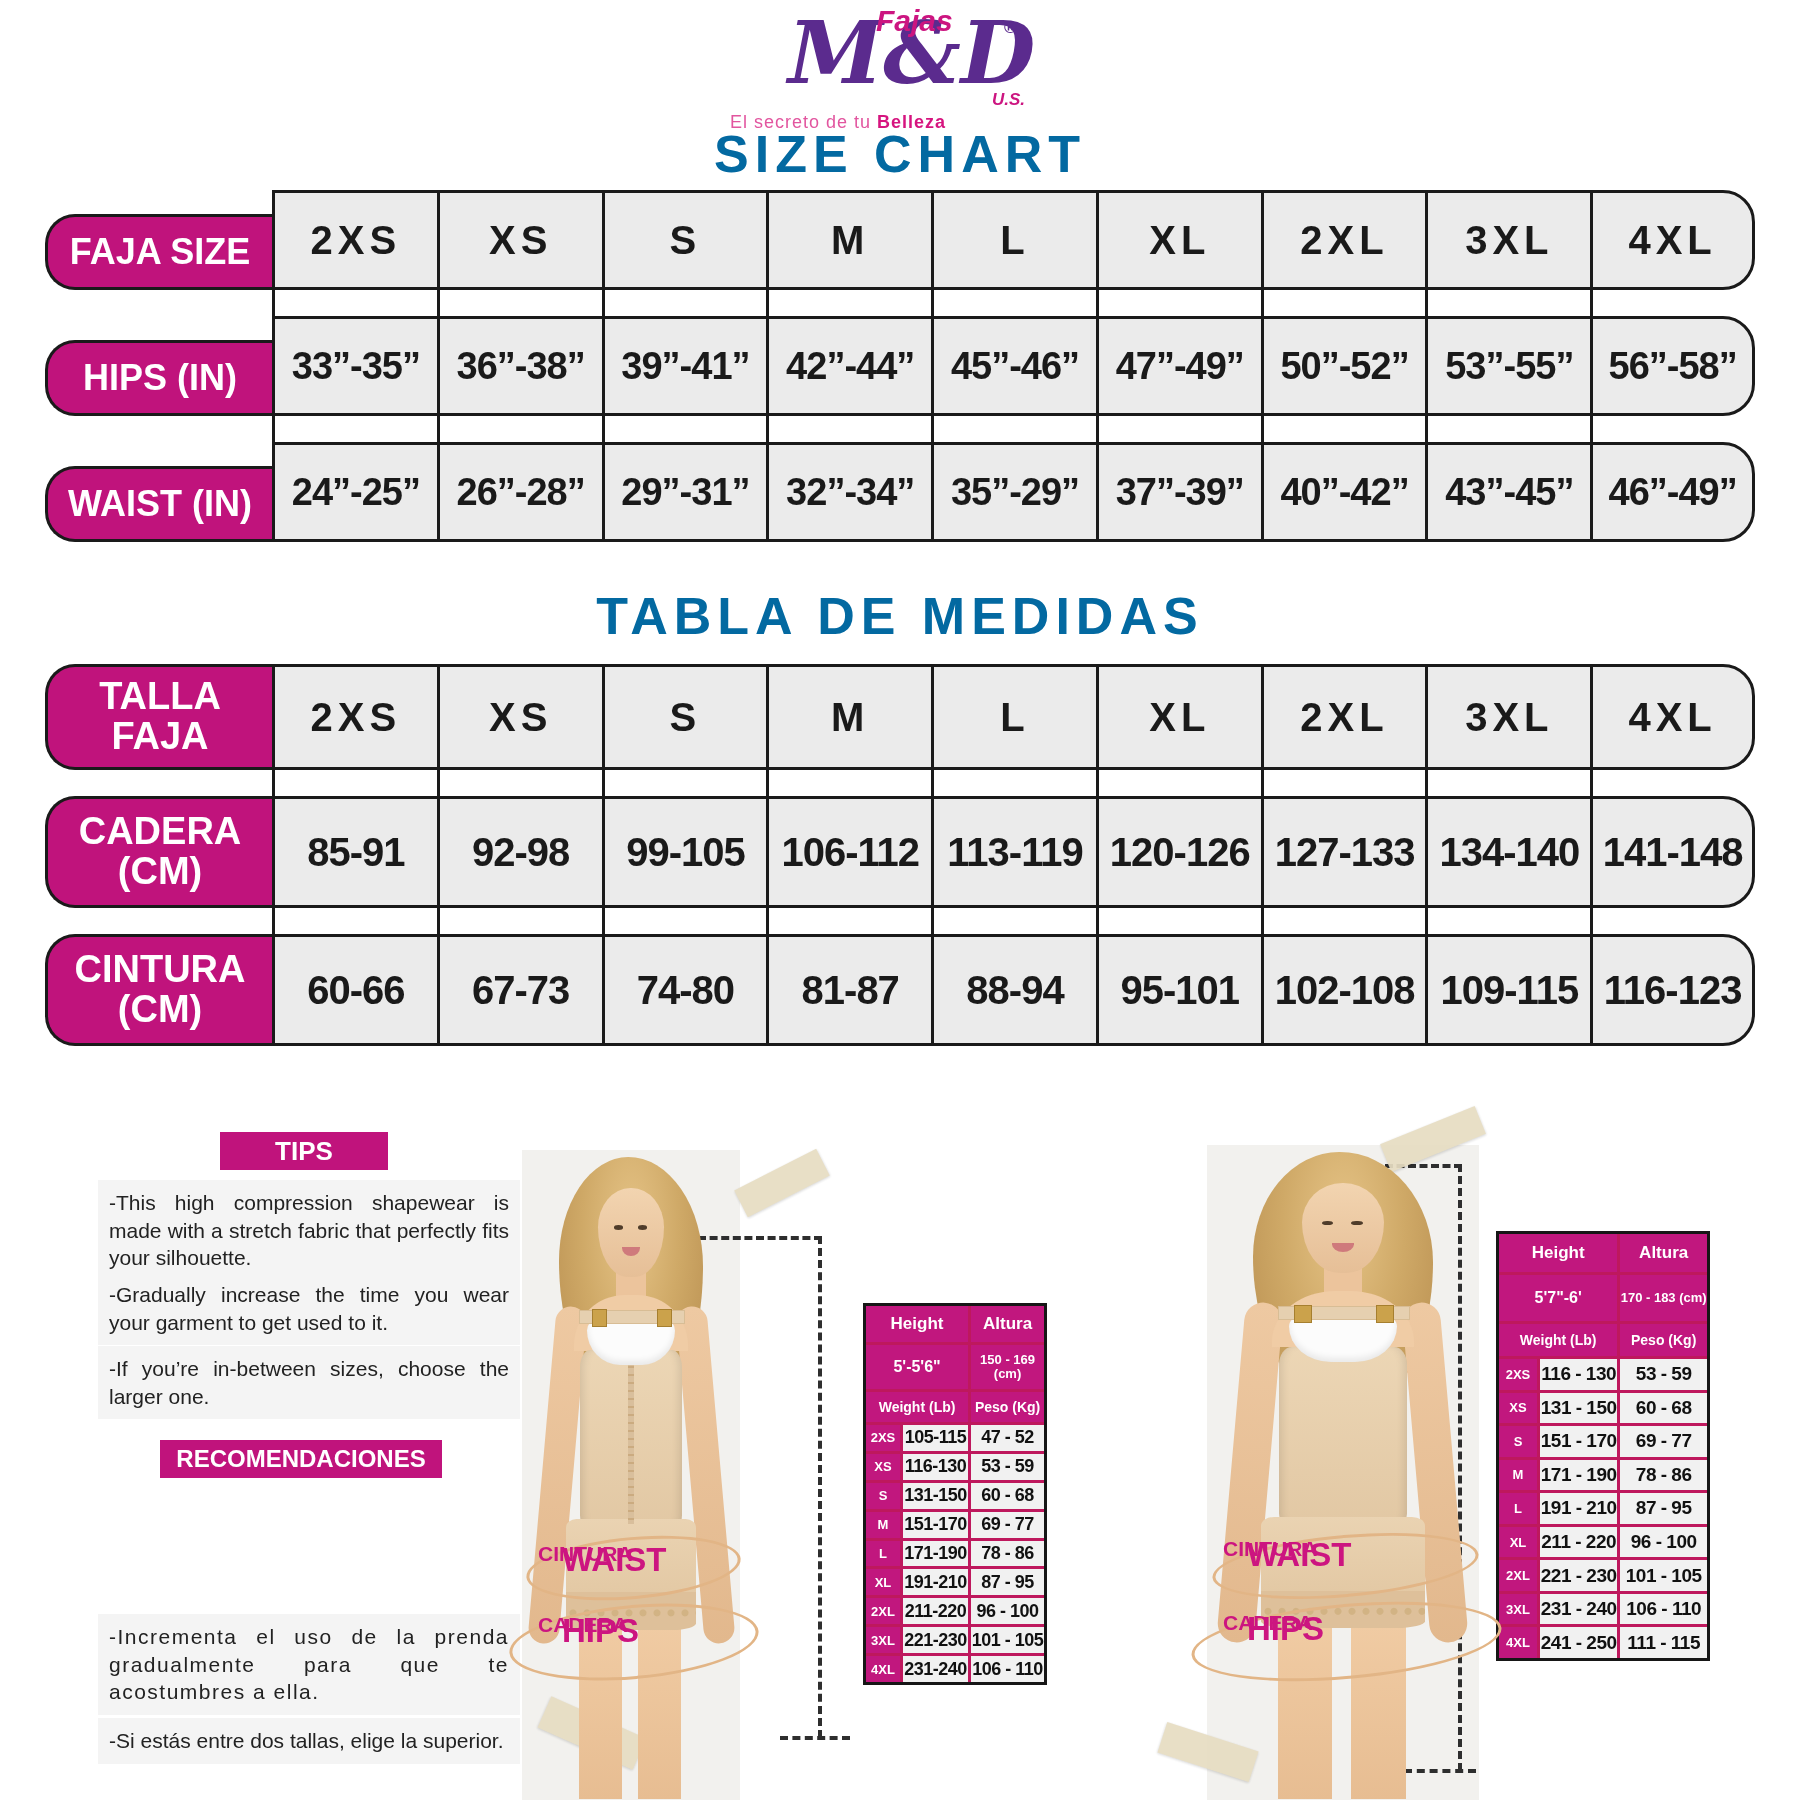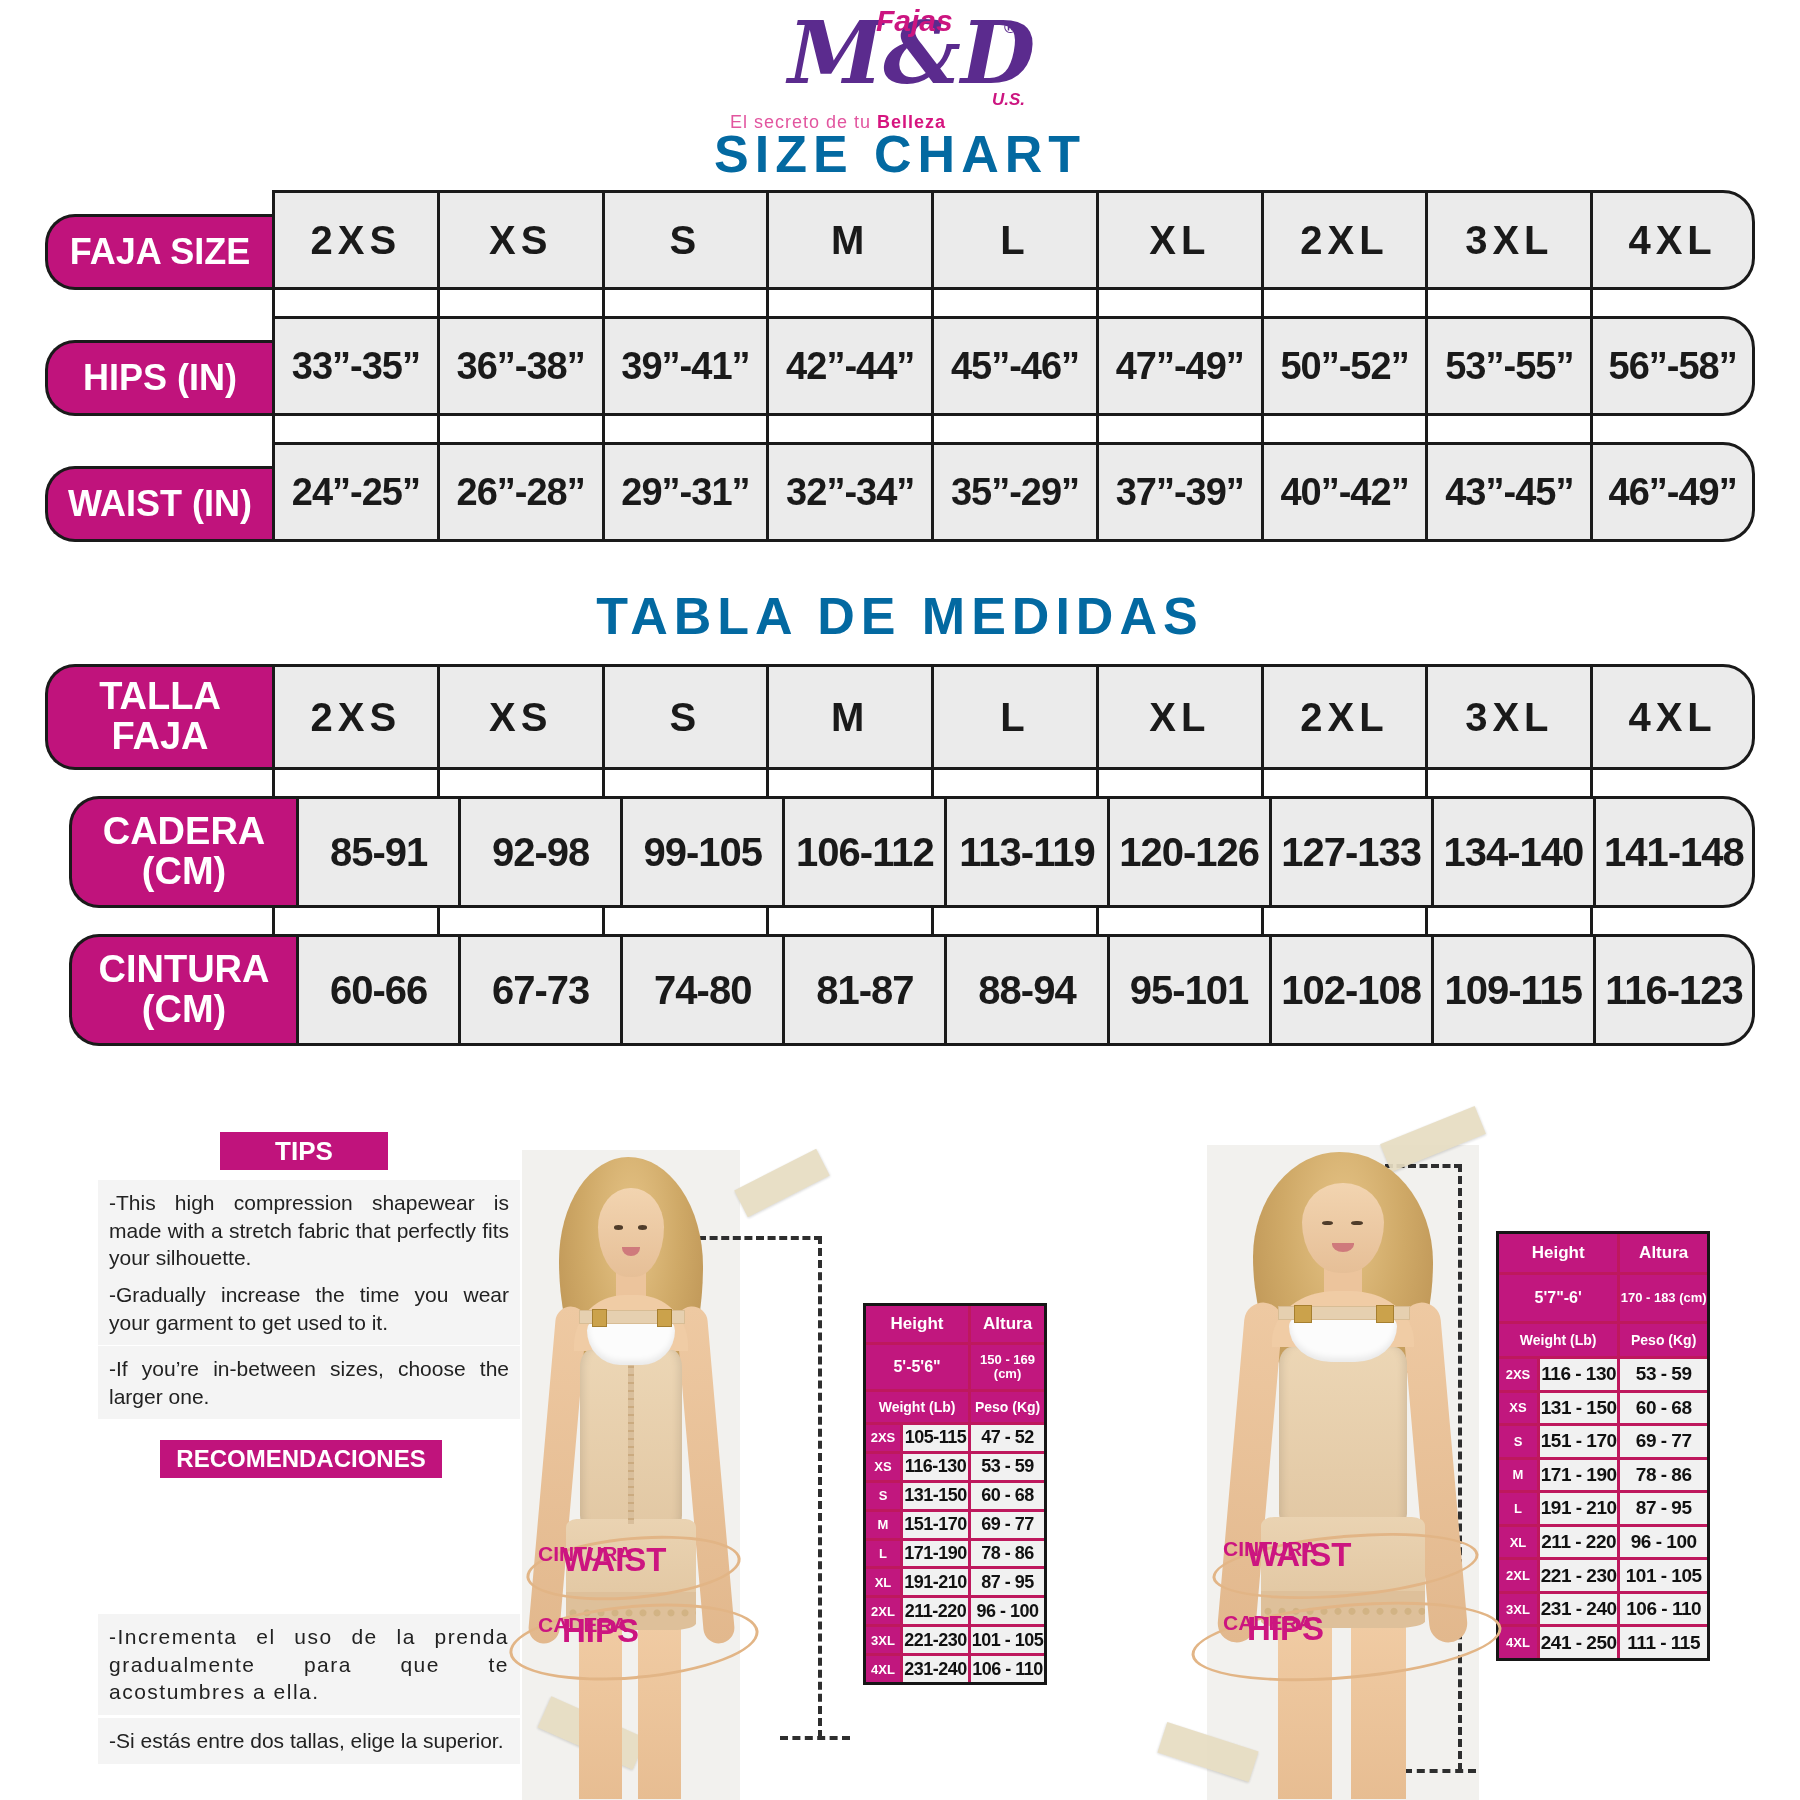--- a/index.html
+++ b/index.html
@@ -20,21 +20,21 @@
 
   
   .stitle{position:absolute;left:0;width:100%;text-align:center;font-weight:800;font-size:52px;
           letter-spacing:6px;color:#0369a1;}
 
   
   .btable{position:absolute;left:45px;width:1710px;}
   .trow,.tspacer{display:grid;grid-template-columns:227px repeat(9,1fr);}
   .trow{height:100px;}
   .t2 .trow{height:106px;}
-  .t2 .trow.tall{height:112px;margin-left:24px;}
+  .t2 .trow.tall{height:112px;}
   .tspacer{height:26px;}
   .tlabel{background:#c0137c;color:#fff;border:3px solid #1a1a1a;border-right:none;
           border-radius:30px 0 0 30px;display:flex;align-items:center;justify-content:center;
           font-weight:bold;font-size:38px;text-align:center;line-height:1.05;padding:0 8px;box-sizing:border-box;}
   .tlabel.nowrap{white-space:nowrap;font-size:36px;margin-top:24px;}
   .tcell{background:#ebebeb;border:3px solid #1a1a1a;border-right:none;
          display:flex;align-items:center;justify-content:center;
          font-weight:bold;font-size:38px;letter-spacing:-1px;box-sizing:border-box;}
   .trow .tcell:last-child{border-right:3px solid #1a1a1a;border-radius:0 32px 32px 0;}
   .tcell.hcell{font-size:40px;letter-spacing:5px;}

